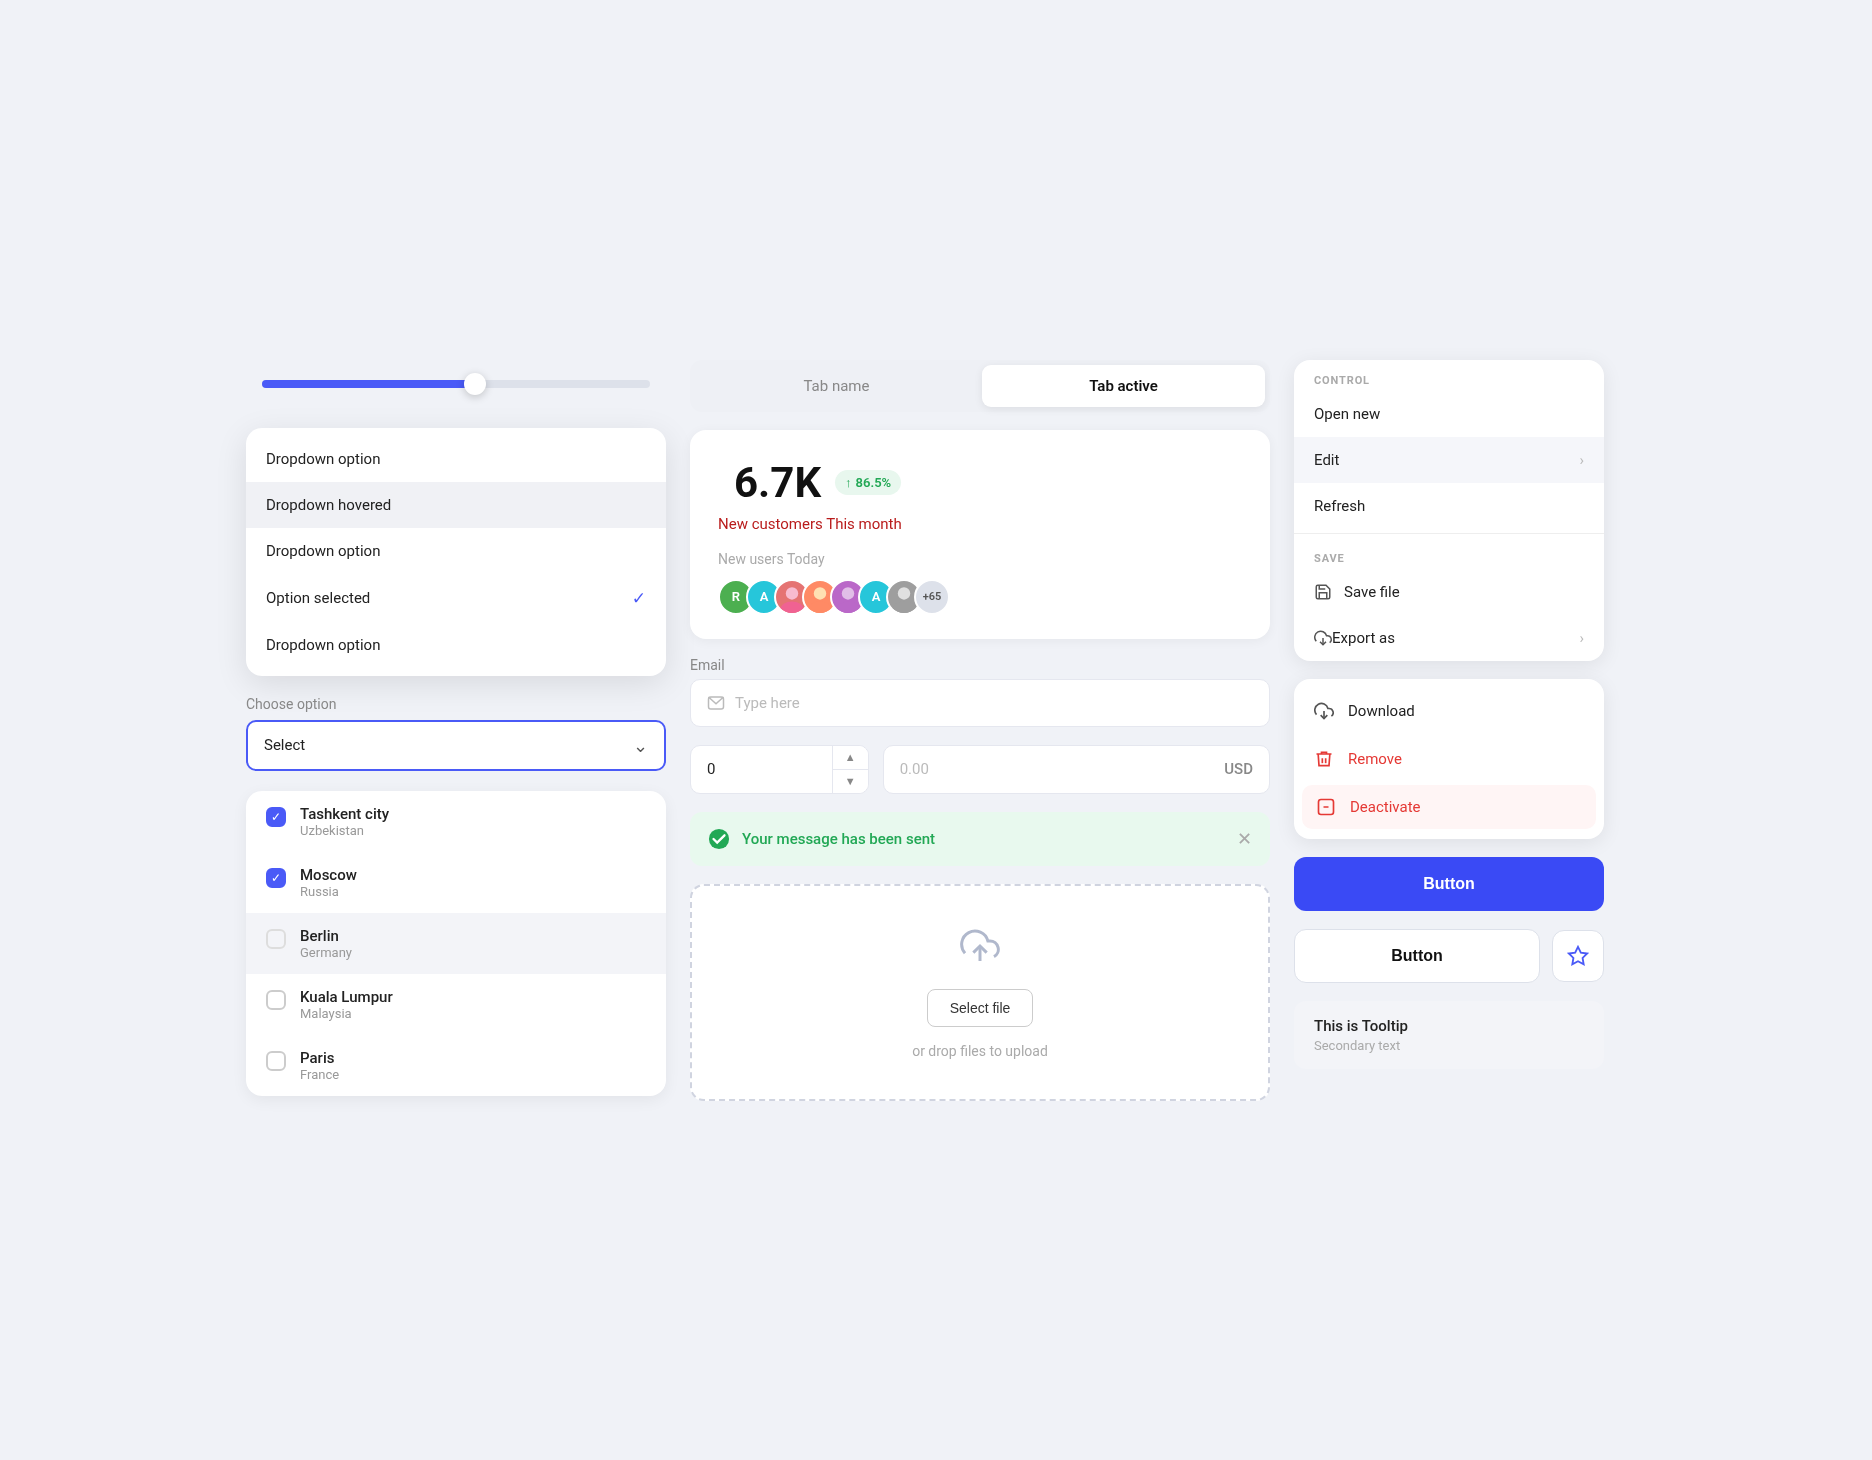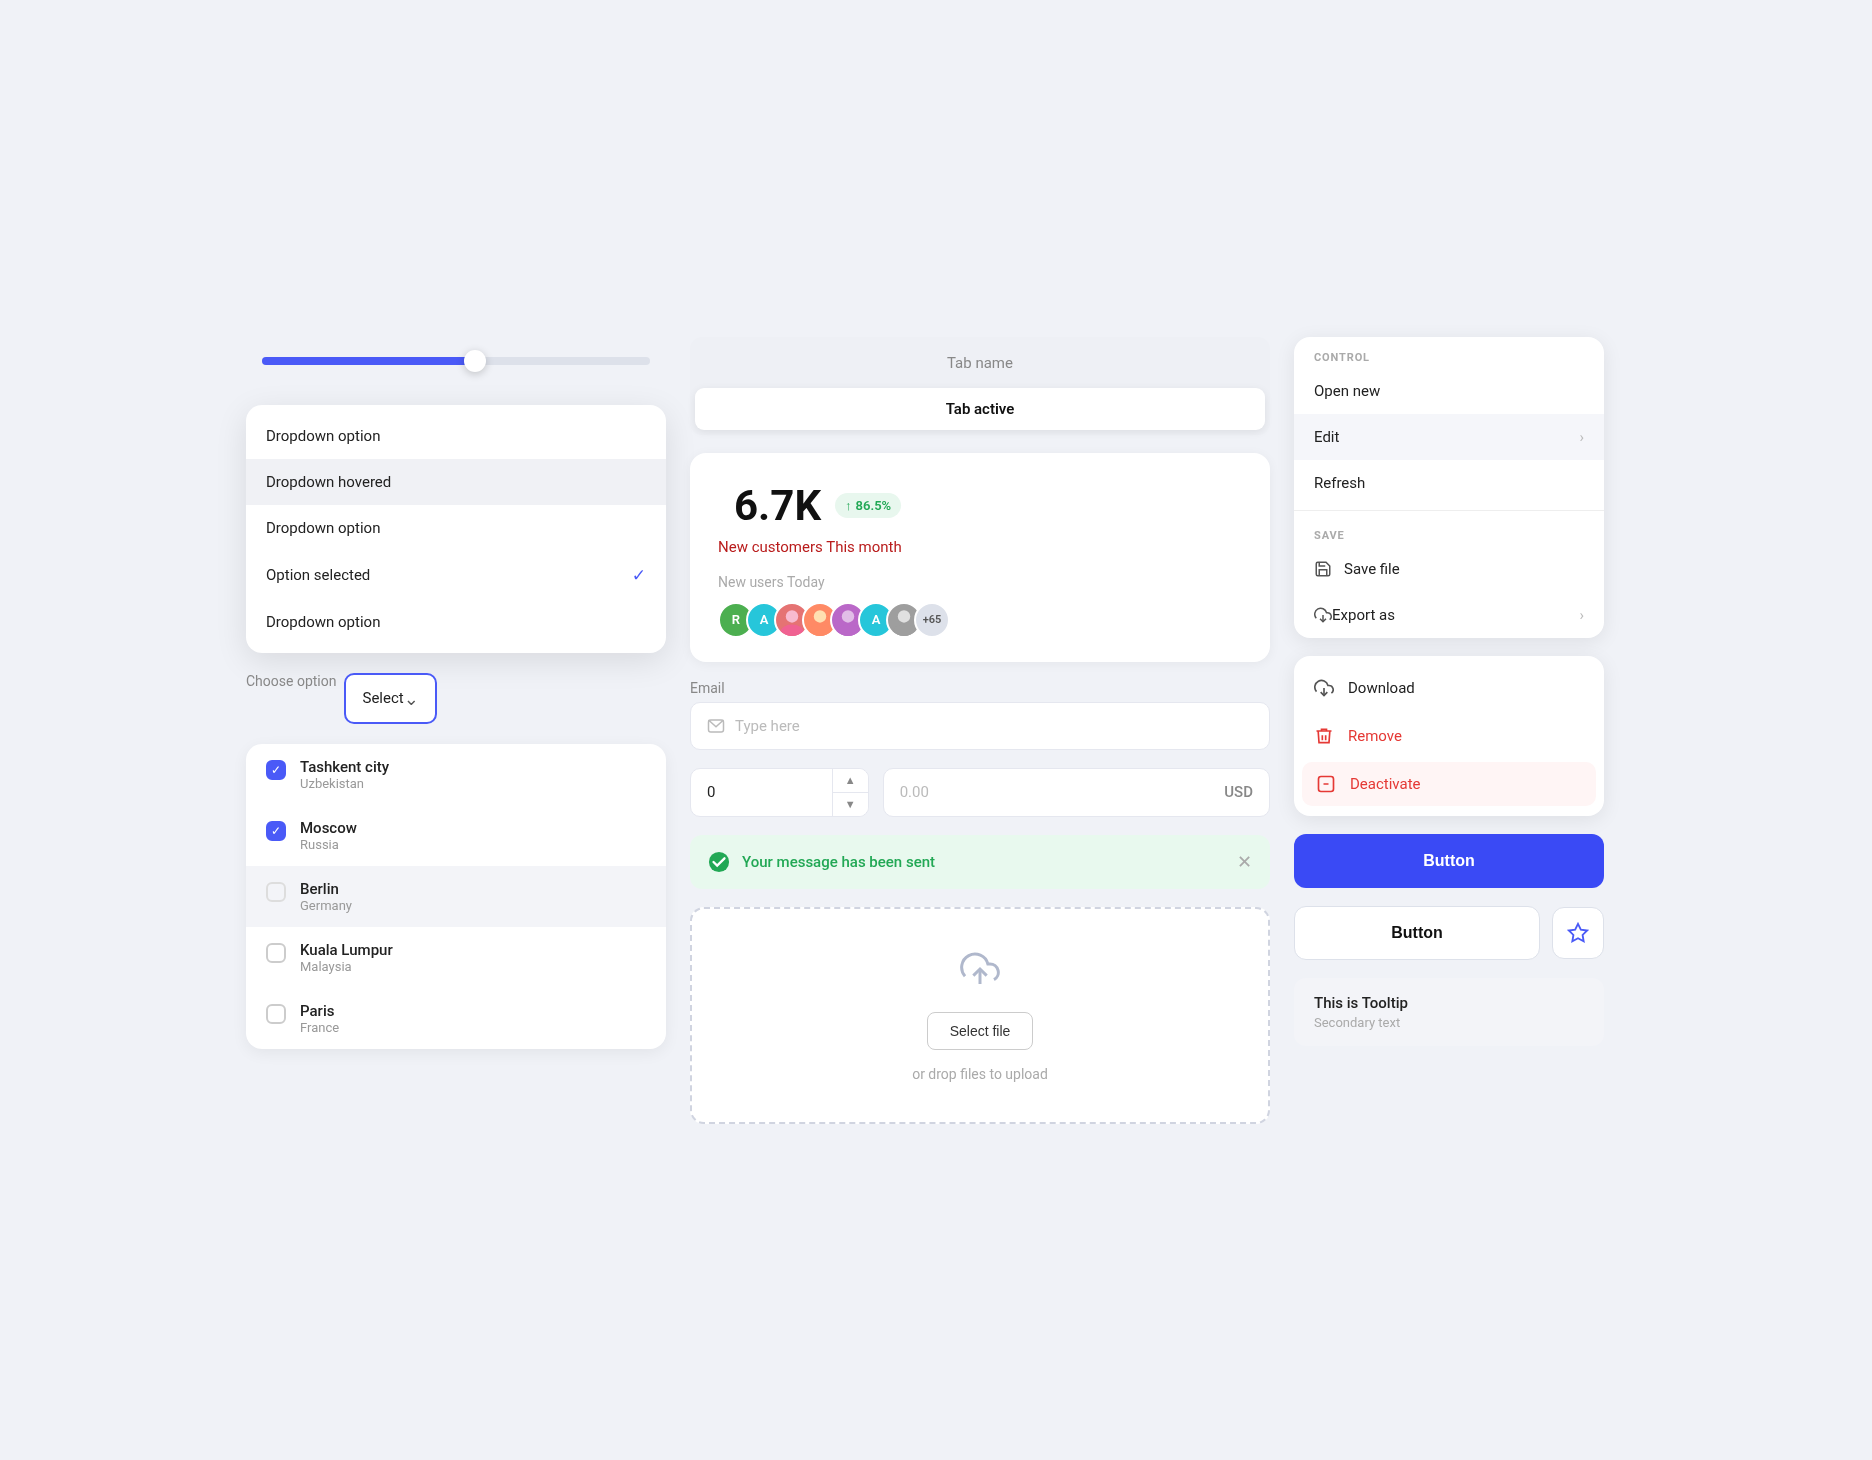--- a/index.html
+++ b/index.html
@@ -69,21 +69,21 @@
       cursor: pointer;
     }
     .dropdown-item.hovered {
       background: #f0f1f5;
     }
     .dropdown-item .check-icon {
       color: #4a5af7;
       font-size: 17px;
     }
 
-    .select-group { display: flex; gap: 8px; }
+    .select-group { display: flex; flex-direction: column; gap: 8px; }
     .select-label { font-size: 14px; color: #888; }
     .select-box {
       display: flex;
       align-items: center;
       justify-content: space-between;
       border: 2px solid #4a5af7;
       border-radius: 10px;
       padding: 13px 16px;
       background: white;
       cursor: pointer;
@@ -129,21 +129,20 @@
 
     
     .col2 { display: flex; flex-direction: column; gap: 18px; }
 
     .tabs-row {
       display: flex;
       background: #eef0f5;
       border-radius: 12px;
       padding: 5px;
       gap: 4px;
-      flex-direction: column;
     }
     .tab {
       flex: 1;
       text-align: center;
       padding: 12px 0;
       border-radius: 9px;
       font-size: 15px;
       cursor: pointer;
       color: #888;
     }

